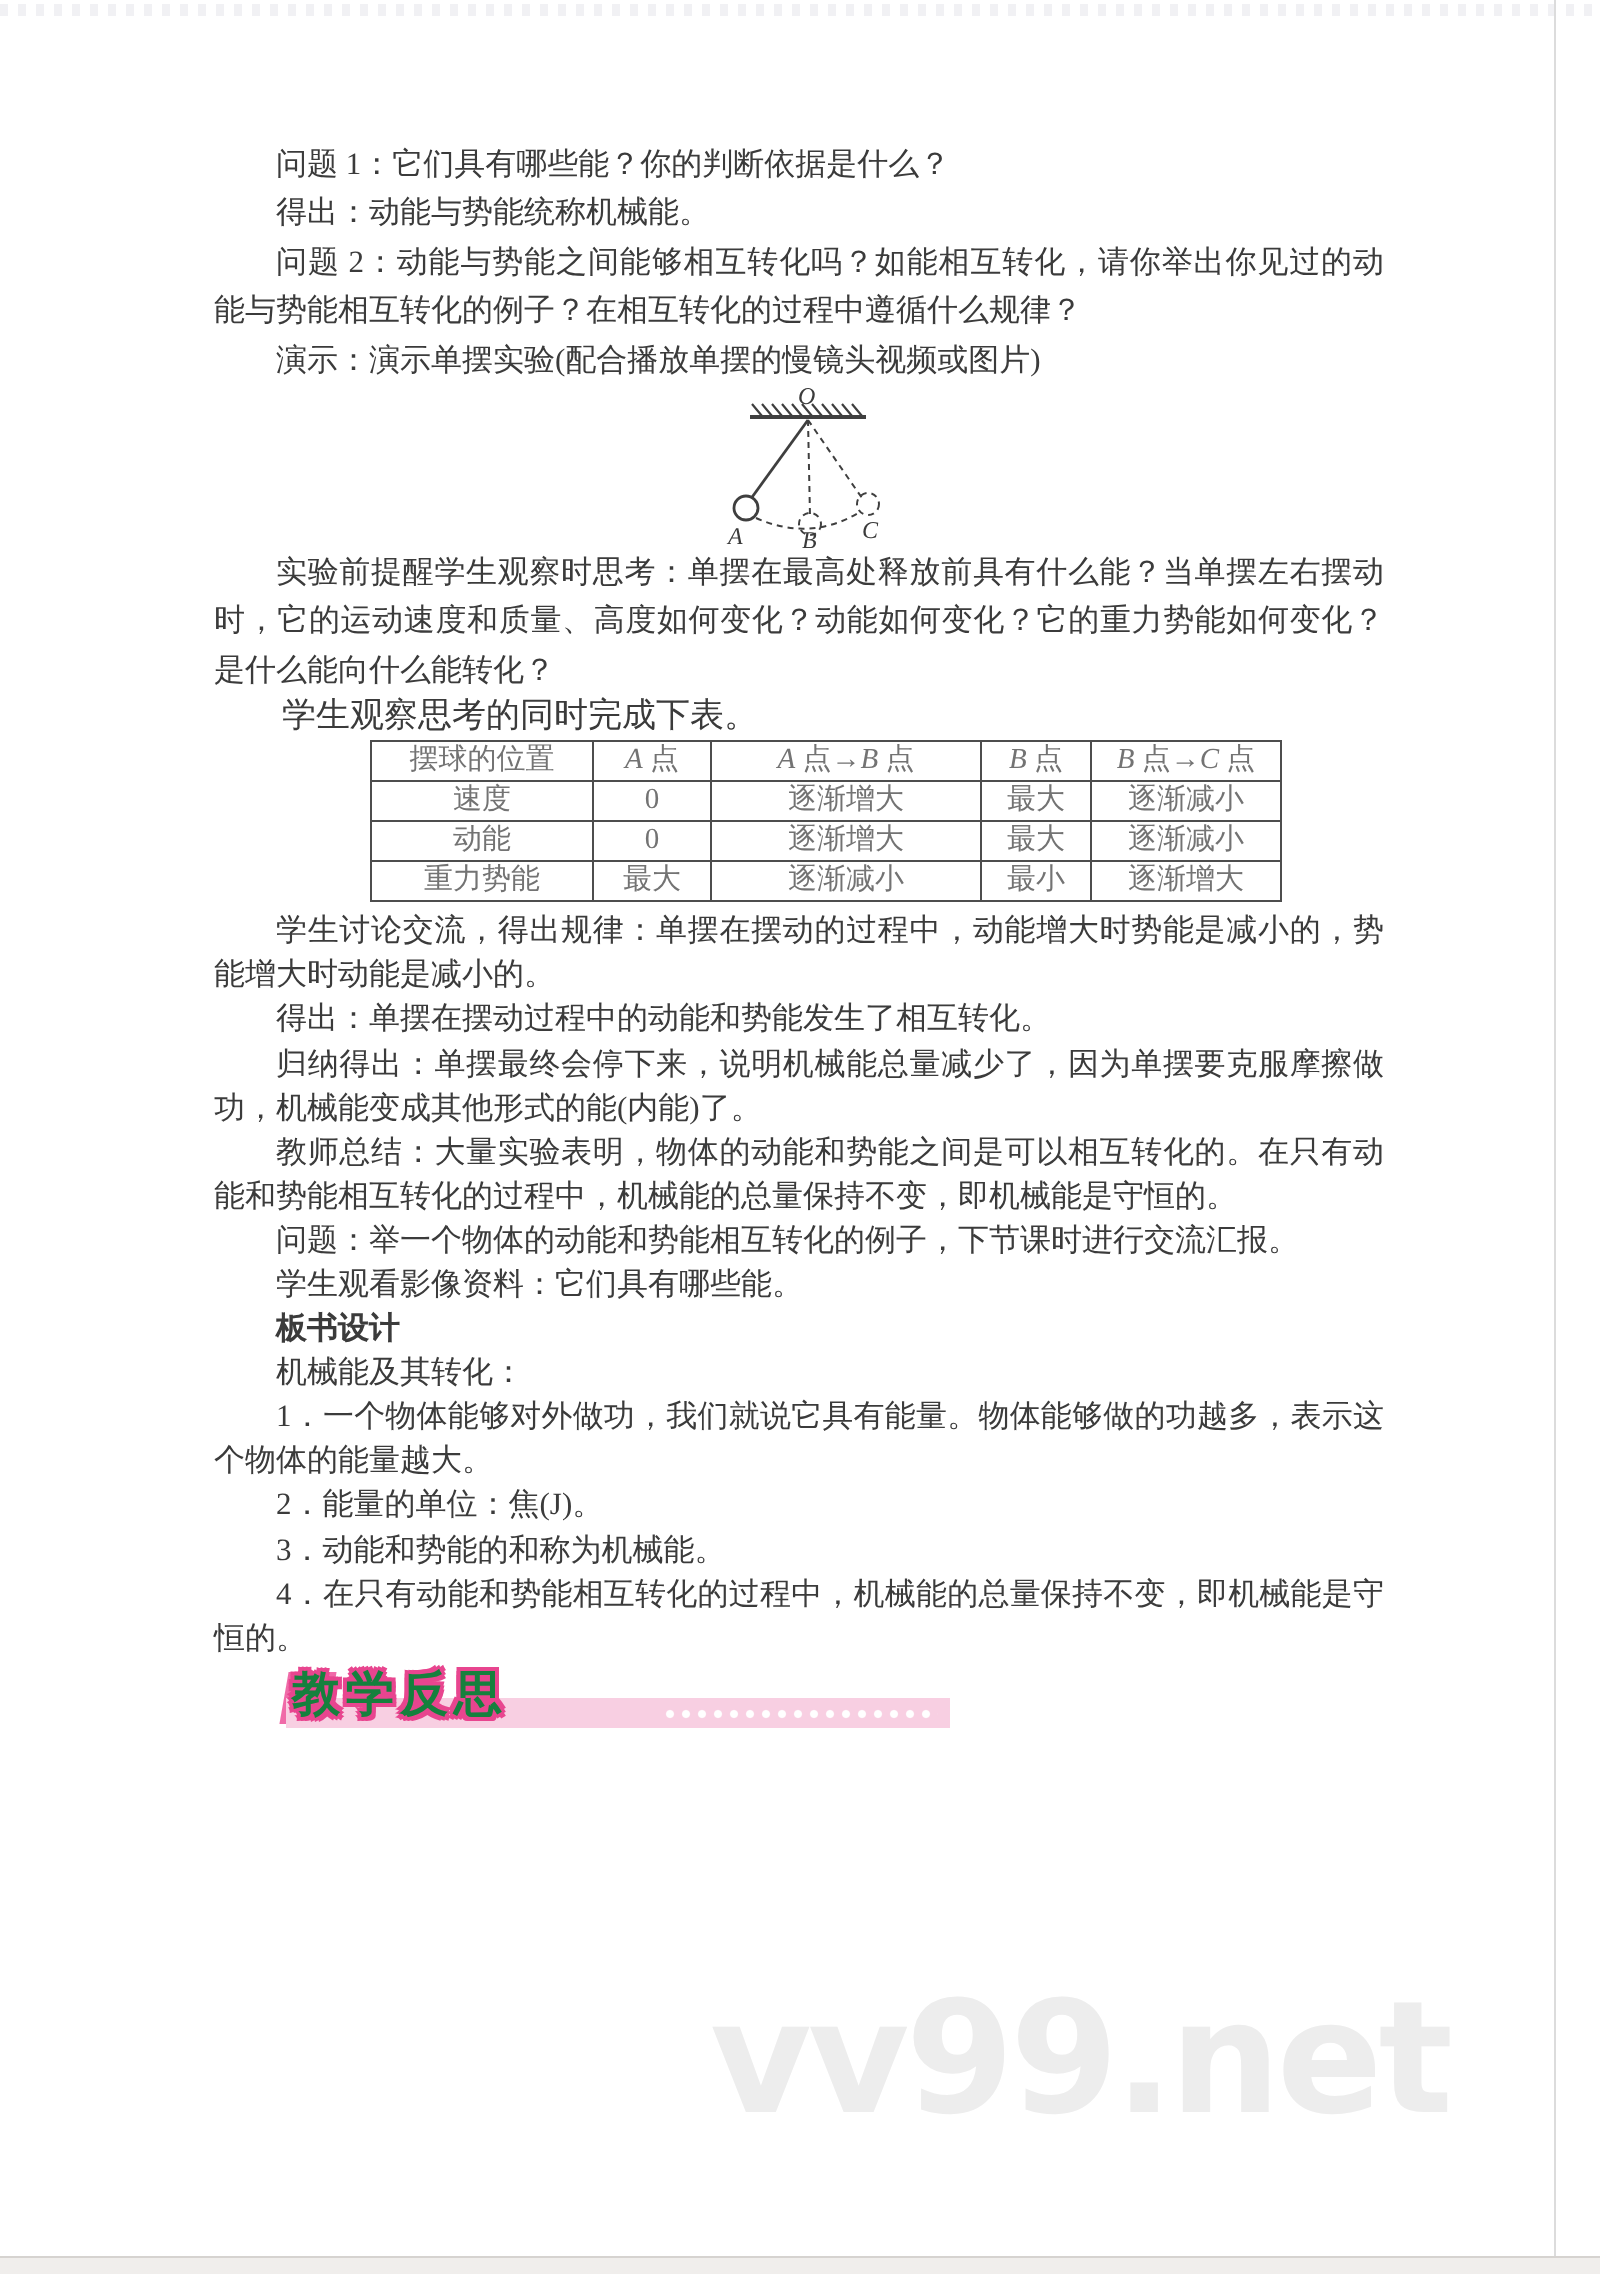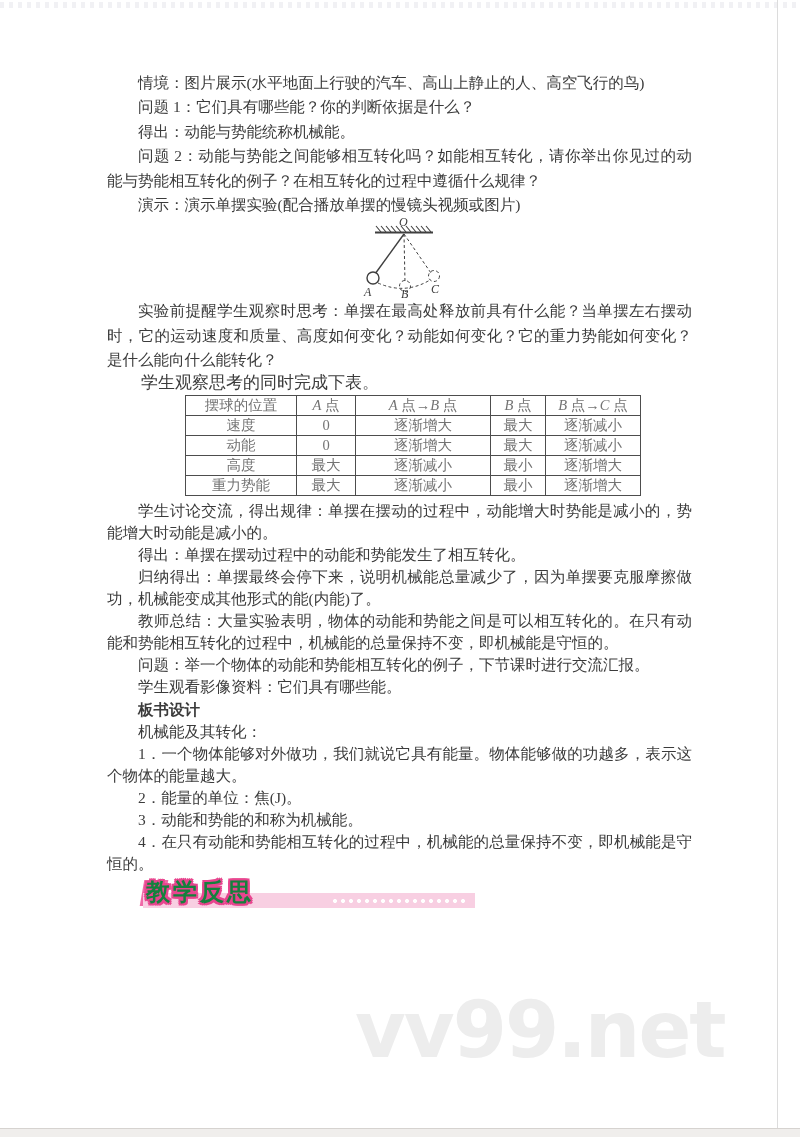--- a/index.html
+++ b/index.html
@@ -66,21 +66,20 @@
 </head>
 <body>
 
 <div class="top-perforation"></div>
 <div class="page-edge-line"></div>
 <div class="bottom-bar"></div>
 
 <div class="content">
 
   <div>
-      <p class="para">情境：图片展示(水平地面上行驶的汽车、高山上静止的人、高空飞行的鸟)</p>
       <p class="para">问题 1：它们具有哪些能？你的判断依据是什么？</p>
       <p class="para">得出：动能与势能统称机械能。</p>
       <p class="para">问题 2：动能与势能之间能够相互转化吗？如能相互转化，请你举出你见过的动能与势能相互转化的例子？在相互转化的过程中遵循什么规律？</p>
       <p class="para">演示：演示单摆实验(配合播放单摆的慢镜头视频或图片)</p>
     </div>
 
   <svg class="pendulum-figure" width="122" height="82" viewBox="0 0 122 82" xmlns="http://www.w3.org/2000/svg">
     <text x="54" y="9">O</text>
     <g stroke="#3f3f3f" stroke-width="1.1" fill="none">
       <path d="M31 9 l5 6 M36 9 l5 6 M41 9 l5 6 M46 9 l5 6 M51 9 l5 6 M56 9 l5 6 M61 9 l5 6 M66 9 l5 6 M71 9 l5 6 M76 9 l5 6 M81 9 l5 6"></path>
@@ -120,27 +119,20 @@
           <td class="c4">逐渐减小</td>
         </tr>
         <tr>
           <td class="c0">动能</td>
           <td class="c1">0</td>
           <td class="c2">逐渐增大</td>
           <td class="c3">最大</td>
           <td class="c4">逐渐减小</td>
         </tr>
         <tr>
-          <td class="c0">高度</td>
-          <td class="c1">最大</td>
-          <td class="c2">逐渐减小</td>
-          <td class="c3">最小</td>
-          <td class="c4">逐渐增大</td>
-        </tr>
-        <tr>
           <td class="c0">重力势能</td>
           <td class="c1">最大</td>
           <td class="c2">逐渐减小</td>
           <td class="c3">最小</td>
           <td class="c4">逐渐增大</td>
         </tr>
       </tbody>
   </table>
 
   <div style="margin-top:4px;">

